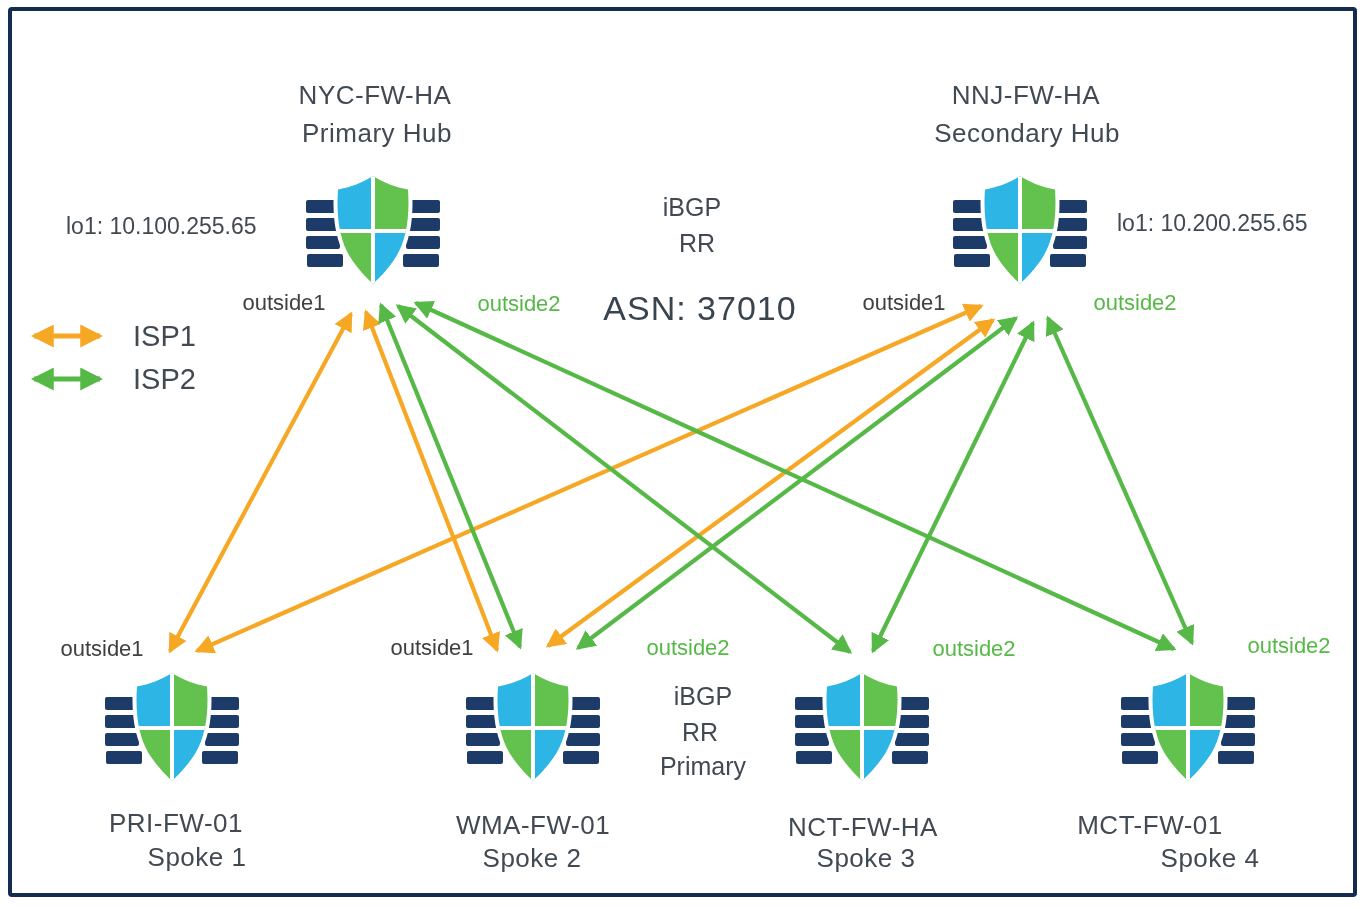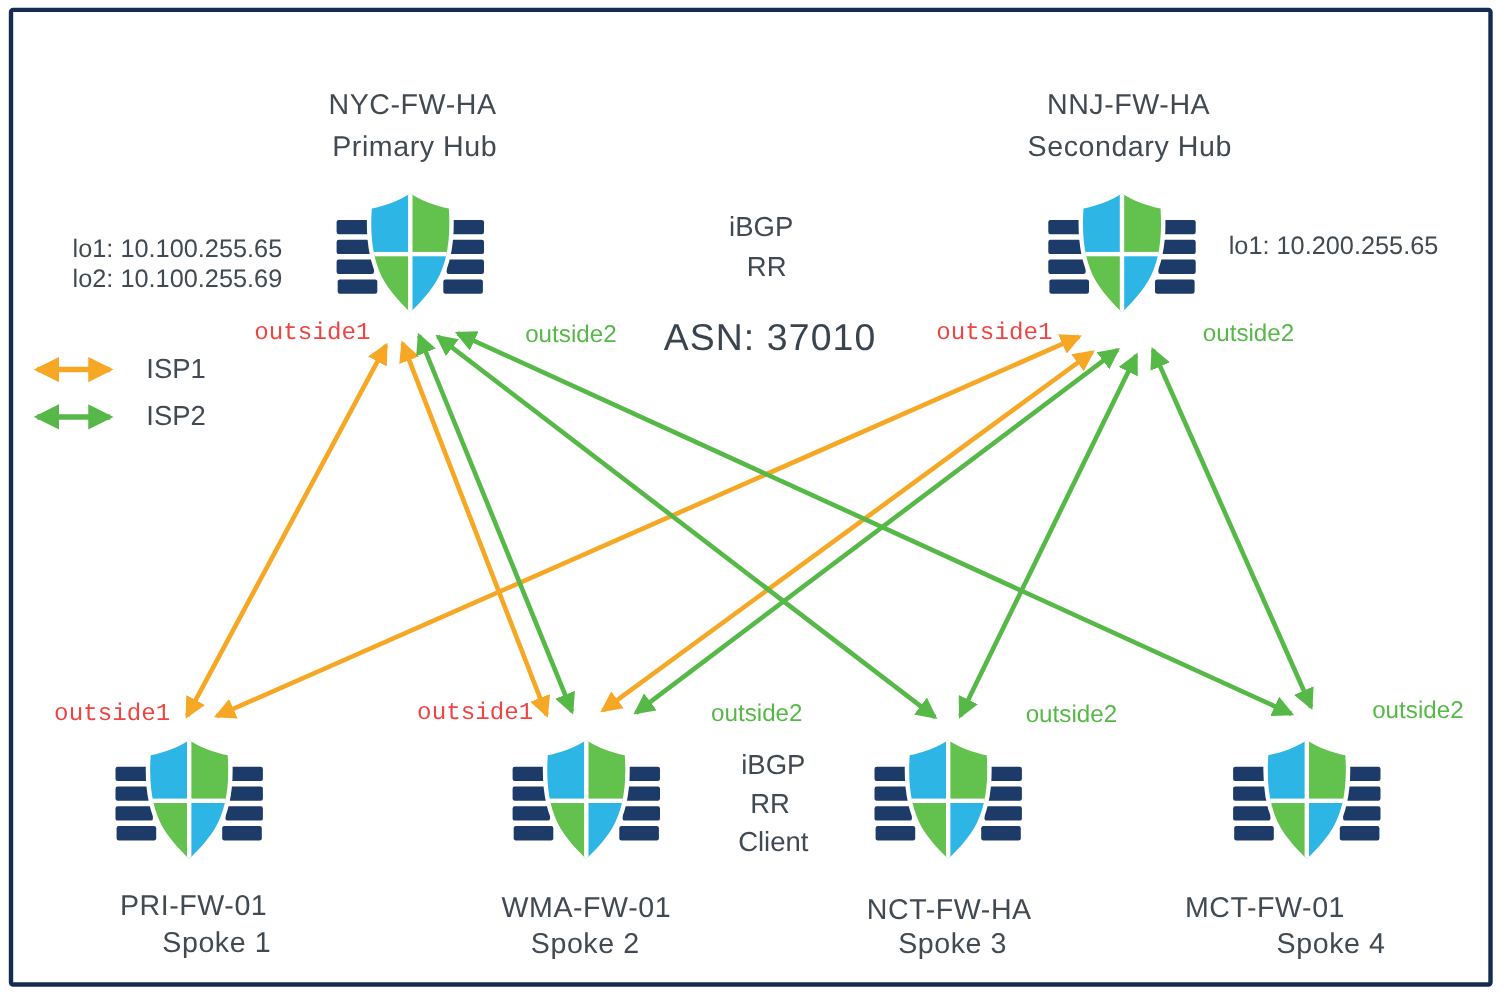--- a/index.html
+++ b/index.html
@@ -12,23 +12,23 @@
     border:4px solid #142C4F;border-radius:4px;pointer-events:none;
   }
   .lbl{position:absolute;white-space:nowrap;color:#414A52;}
   .c{transform:translate(-50%,-50%);}
   .vy{transform:translateY(-50%);}
   .title{font-size:26px;letter-spacing:.5px;}
   .mid{font-size:25px;}
   .asn{font-size:34px;letter-spacing:1px;color:#39444F;}
   .lo{font-size:23px;line-height:27px;}
   .if{font-size:22px;}
-  .o1{color:#ef4444;font-family:Liberation Mono, monospace;}
+  .o1{color:#404040;}
   .o2{color:#56B947;margin-left:27px;}
-  .legend-lbl{font-size:25px;}
+  .legend-lbl{font-size:29px;}
   svg.layer{position:absolute;left:0;top:0;pointer-events:none;}
   .lk{fill:none;stroke-width:4.2px;}
   .lk.isp1{stroke:#F6A724;}
   .lk.isp2{stroke:#56B947;}
   .lg{fill:none;stroke-width:5px;}
   .lg.isp1{stroke:#F6A724;}
   .lg.isp2{stroke:#56B947;}
   .fw{position:absolute;width:140px;height:116px;}
 </style>
 </head>
@@ -99,42 +99,41 @@
   <div class="lbl legend-lbl vy" style="left:133px;top:336px">ISP1</div>
   <div class="lbl legend-lbl vy" style="left:133px;top:379px">ISP2</div>
 
   <div class="lbl title c" style="left:375px;top:95px">NYC-FW-HA</div>
   <div class="lbl title c" style="left:377px;top:133px">Primary Hub</div>
   <svg class="fw" style="left:303px;top:173px">
       <use href="#fw-sym"></use>
     </svg>
   <div class="lbl lo" style="left:66px;top:213px">
     <div>lo1: 10.100.255.65</div>
-    <div>lo2: 10.100.255.69</div>
   </div>
   <div class="lbl if o1 c" style="left:284px;top:303px">outside1</div>
   <div class="lbl if o2 c" style="left:492px;top:304px">outside2</div>
 
   <div class="lbl title c" style="left:1026px;top:95px">NNJ-FW-HA</div>
   <div class="lbl title c" style="left:1027px;top:133px">Secondary Hub</div>
   <svg class="fw" style="left:950px;top:173px">
       <use href="#fw-sym"></use>
     </svg>
   <div class="lbl lo" style="left:1117px;top:210px">
     <div>lo1: 10.200.255.65</div>
   </div>
   <div class="lbl if o1 c" style="left:904px;top:303px">outside1</div>
   <div class="lbl if o2 c" style="left:1108px;top:303px">outside2</div>
 
   <div class="lbl mid c" style="left:692px;top:207px">iBGP</div>
   <div class="lbl mid c" style="left:697px;top:243px">RR</div>
   <div class="lbl asn c" style="left:700px;top:308px">ASN: 37010</div>
   <div class="lbl mid c" style="left:703px;top:696px">iBGP</div>
   <div class="lbl mid c" style="left:700px;top:732px">RR</div>
-  <div class="lbl mid c" style="left:703px;top:766px">Client</div>
+  <div class="lbl mid c" style="left:703px;top:766px">Primary</div>
 
   <div class="lbl if o1 c" style="left:102px;top:649px">outside1</div>
   <svg class="fw" style="left:102px;top:670px">
       <use href="#fw-sym"></use>
     </svg>
   <div class="lbl title c" style="left:176px;top:823px">PRI-FW-01</div>
   <div class="lbl title c" style="left:197px;top:857px">Spoke 1</div>
 
   <div class="lbl if o1 c" style="left:432px;top:648px">outside1</div>
   <div class="lbl if o2 c" style="left:661px;top:648px">outside2</div>

